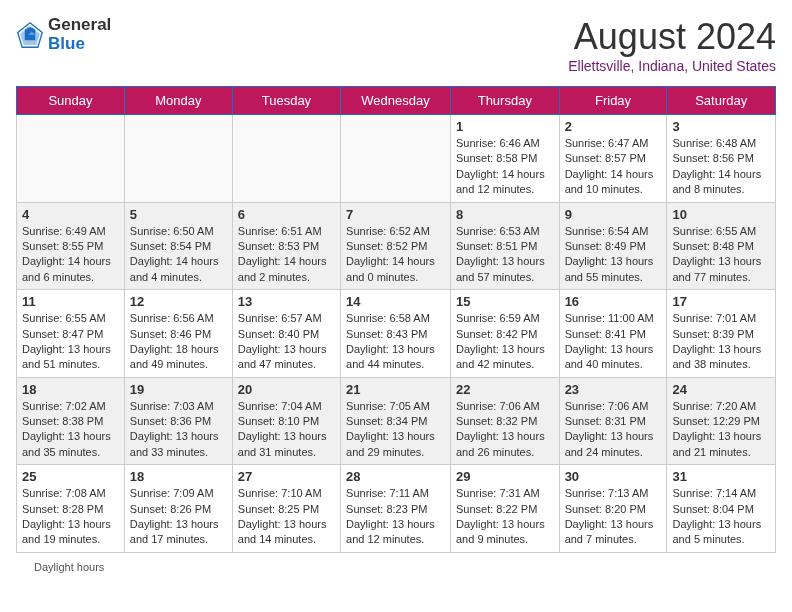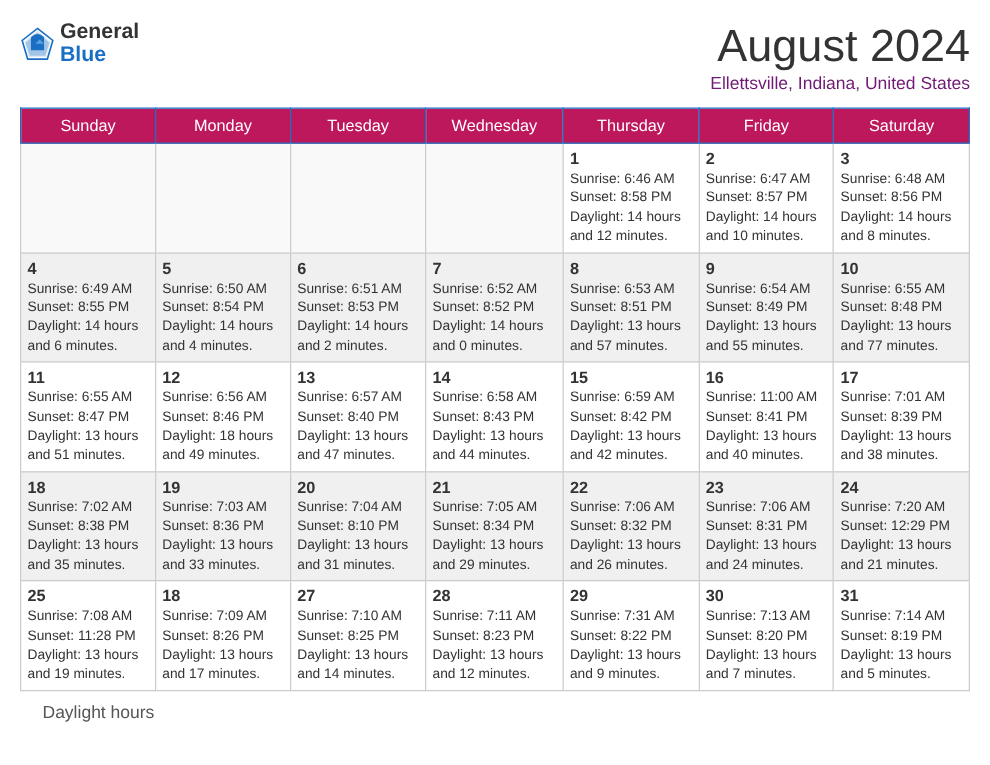--- a/index.html
+++ b/index.html
@@ -71,21 +71,21 @@
       color: #333;
       margin-bottom: 2px;
     }
     .cell-text {
       color: #333;
       line-height: 1.4;
       font-size: 11px;
     }
     .footer {
       margin-top: 8px;
-      font-size: 14px;
+      font-size: 11px;
       color: #555;
       padding-left: 18px;
     }
   </style>
 </head>
 <body>
 
 <div class="header">
   <div class="logo">
     <svg class="logo-icon" viewBox="0 0 32 32">
@@ -277,21 +277,21 @@
           <div class="day-number">24</div>
           <div class="cell-text">Sunrise: 7:20 AM</div>
           <div class="cell-text">Sunset: 12:29 PM</div>
           <div class="cell-text">Daylight: 13 hours and 21 minutes.</div>
         </td>
       </tr>
       <tr>
         <td class="cal-cell">
           <div class="day-number">25</div>
           <div class="cell-text">Sunrise: 7:08 AM</div>
-          <div class="cell-text">Sunset: 11:28 PM</div>
+          <div class="cell-text">Sunset: 8:28 PM</div>
           <div class="cell-text">Daylight: 13 hours and 19 minutes.</div>
         </td>
         <td class="cal-cell">
           <div class="day-number">18</div>
           <div class="cell-text">Sunrise: 7:09 AM</div>
           <div class="cell-text">Sunset: 8:26 PM</div>
           <div class="cell-text">Daylight: 13 hours and 17 minutes.</div>
         </td>
         <td class="cal-cell">
           <div class="day-number">27</div>
@@ -313,21 +313,21 @@
         </td>
         <td class="cal-cell">
           <div class="day-number">30</div>
           <div class="cell-text">Sunrise: 7:13 AM</div>
           <div class="cell-text">Sunset: 8:20 PM</div>
           <div class="cell-text">Daylight: 13 hours and 7 minutes.</div>
         </td>
         <td class="cal-cell">
           <div class="day-number">31</div>
           <div class="cell-text">Sunrise: 7:14 AM</div>
-          <div class="cell-text">Sunset: 8:19 PM</div>
+          <div class="cell-text">Sunset: 8:04 PM</div>
           <div class="cell-text">Daylight: 13 hours and 5 minutes.</div>
         </td>
       </tr>
     </tbody>
 </table>
 
 <div class="footer">
   <span>Daylight hours</span>
 </div>
 

